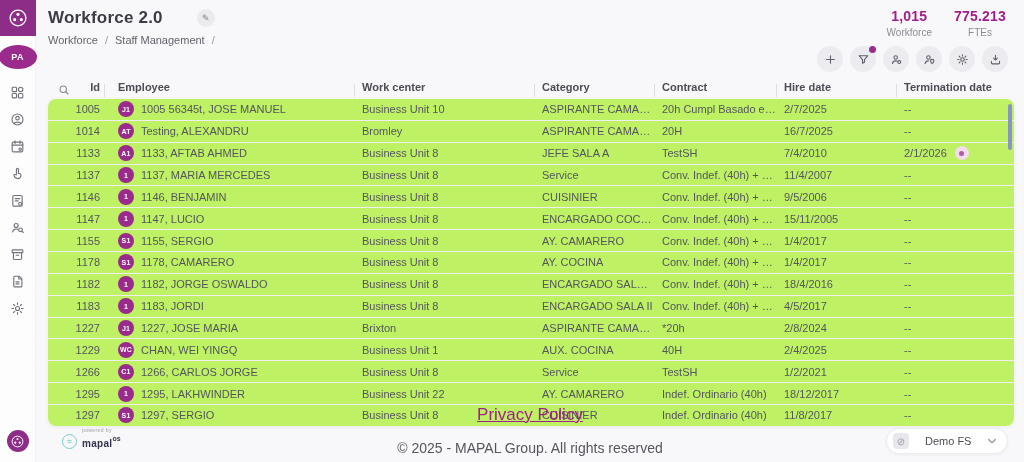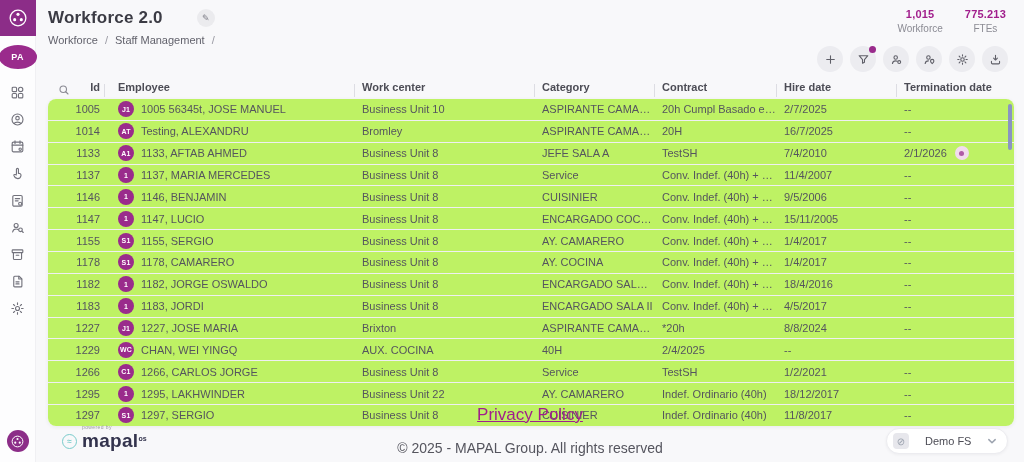--- a/index.html
+++ b/index.html
@@ -22,21 +22,21 @@
   .title-row { display:flex; align-items:center; gap:8px;justify-content:space-between; }
   .page-title { font-size:17px; font-weight:700; color:#3b3b44; letter-spacing:.2px; }
   .edit-btn { width:18px; height:18px; border-radius:50%; background:#ebebee; color:#7a7a84; font-size:9px; display:flex; align-items:center; justify-content:center; cursor:pointer; }
   .breadcrumb { margin-top:6px; font-size:11px; color:#62626c; display:flex; gap:7px; }
   .crumb { cursor:pointer; }
   .crumb-sep { color:#9a9aa3; }
 
   
   .stats { position:absolute; right:18px; top:8px; display:flex; gap:22px; }
   .stat { text-align:center; }
-  .stat-value { font-size:11px; font-weight:800; color:var(--stat-value,#A11E8C); letter-spacing:.2px; }
+  .stat-value { font-size:14px; font-weight:800; color:var(--stat-value,#A11E8C); letter-spacing:.2px; }
   .stat-label { margin-top:3px; font-size:10px; color:#8b8b94; }
 
   
   .toolbar { position:absolute; right:16px; top:46px; display:flex; gap:7px; }
   .tool-btn { position:relative; width:26px; height:26px; border-radius:50%; background:#ececf0; border:none; display:flex; align-items:center; justify-content:center; cursor:pointer; }
   .tool-btn svg { stroke:#5f5f68; }
   .tool-badge { position:absolute; top:0px; right:0px; width:7px; height:7px; border-radius:50%; background:var(--accent,#9A2B8C); }
 
   
   .table-wrap { position:absolute; left:48px; top:77px; width:966px; }
@@ -59,21 +59,21 @@
   .scroll-thumb { position:absolute; right:2px; top:5px; width:4px; height:46px; border-radius:2px; background:var(--scrollbar-thumb,#8A94C2); cursor:pointer; }
 
   
   .footer-center { position:absolute; left:36px; right:0; bottom:6px; text-align:center; }
   .privacy-link { font-size:17px; color:var(--link,#A11E8C); text-decoration:underline; cursor:pointer; }
   .copyright { margin-top:15px; font-size:14px; color:#55555e; }
   .mapal { position:absolute; left:62px; bottom:12px; display:flex; align-items:flex-end; gap:5px; }
   .mapal-icon { width:15px; height:15px; border-radius:50%; border:1.6px solid var(--brand-teal,#79CBCB); color:var(--brand-teal,#79CBCB); font-size:8px; font-weight:700; display:flex; align-items:center; justify-content:center; margin-bottom:1px; }
   .mapal-text { line-height:1; }
   .powered-by { font-size:5px; color:#9a9aa3; letter-spacing:.4px; margin-bottom:1px; }
-  .mapal-name { font-size:19px; font-weight:700; color:#33334d; letter-spacing:.3px; }
+  .mapal-name { font-size:10px; font-weight:700; color:#33334d; letter-spacing:.3px; }
   .mapal-os { font-size:7px; vertical-align:super; font-weight:700; color:#33334d; }
   .company-select { position:absolute; right:16px; bottom:8px; width:122px; height:26px; background:#fff; border:1px solid #ececf0; border-radius:14px; box-shadow:0 1px 3px rgba(40,40,60,.05); display:flex; align-items:center; gap:8px; padding:0 10px 0 6px; cursor:pointer; }
   .company-icon { width:16px; height:16px; border-radius:4px; background:#e7e7ec; color:#9ca3af; font-size:10px; display:flex; align-items:center; justify-content:center; }
   .company-name { flex:1; font-size:11px; color:#4c4c55;padding-left:8px; }
   .company-select svg { stroke:#9ca3af; }
 </style>
 </head>
 <body>
 
 <div class="app">
@@ -414,33 +414,34 @@
 
     <div class="tr">
       <div class="td td-id">1227</div>
       <div class="td td-emp">
         <span class="avatar">J1</span>
         <span class="emp-name" style="overflow:hidden;text-overflow:ellipsis;">1227, JOSE MARIA</span>
       </div>
       <div class="td">Brixton</div>
       <div class="td">ASPIRANTE CAMARERO</div>
       <div class="td">*20h</div>
-      <div class="td">8/8/2024</div>
+      <div class="td">2/8/2024</div>
       <div class="td td-term">
         <span>--</span>
 
       </div>
     </div>
 
     <div class="tr">
       <div class="td td-id">1229</div>
       <div class="td td-emp">
         <span class="avatar">WC</span>
         <span class="emp-name" style="overflow:hidden;text-overflow:ellipsis;">CHAN, WEI YINGQ</span>
       </div>
+      <div class="td">Business Unit 1</div>
       <div class="td">AUX. COCINA</div>
       <div class="td">40H</div>
       <div class="td">2/4/2025</div>
       <div class="td td-term">
         <span>--</span>
 
       </div>
     </div>
 
     <div class="tr">

